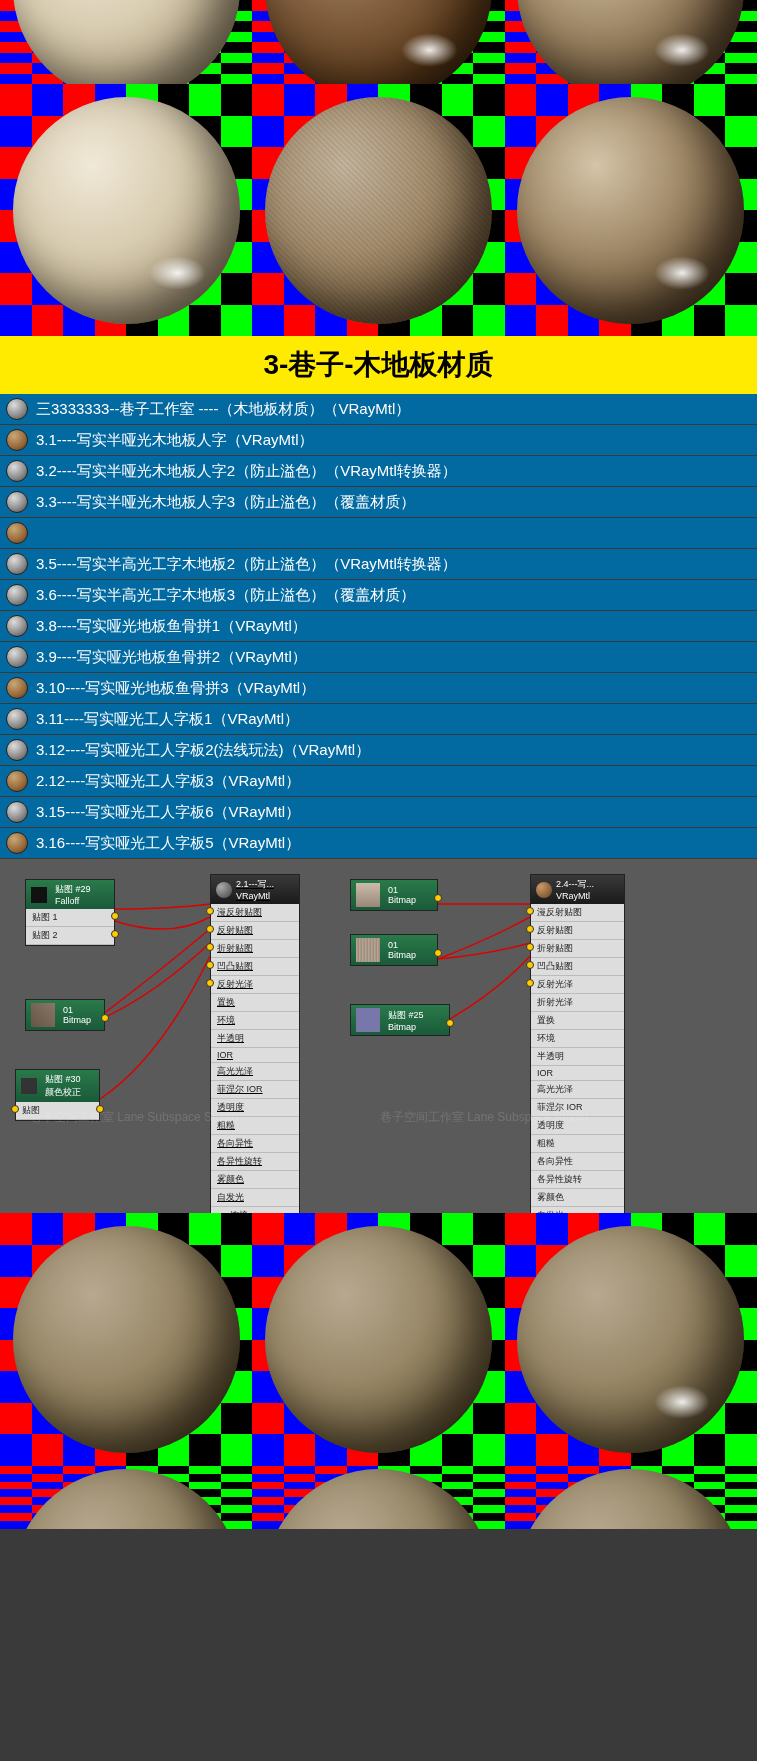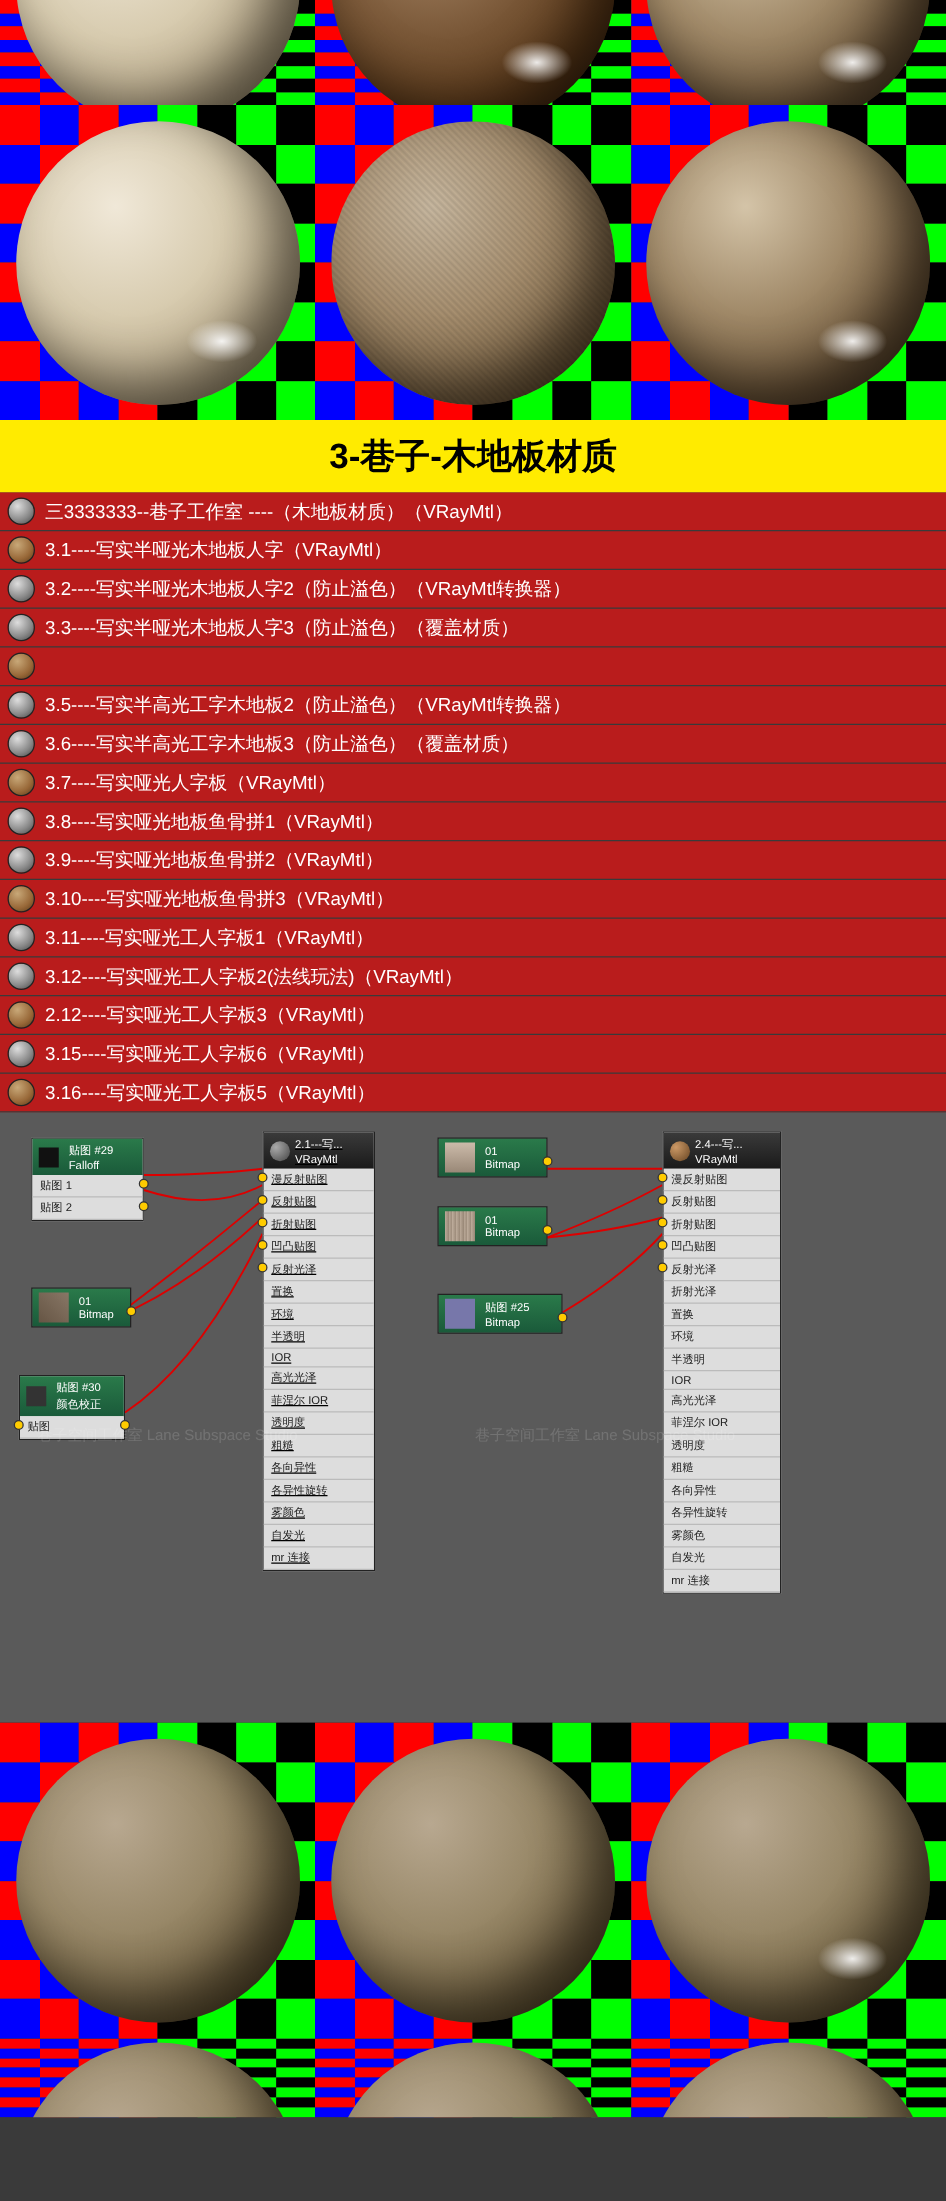--- a/index.html
+++ b/index.html
@@ -16,27 +16,27 @@
 .sphere { position: absolute; left: 5%; top: 5%; width: 90%; height: 90%; border-radius: 50%; background: radial-gradient(circle at 35% 30%, #d4c4a8, #a08968 40%, #6b5438 70%, #3a2815); box-shadow: inset -20px -20px 40px rgba(0,0,0,0.5); }
 .sphere.light { background: radial-gradient(circle at 35% 30%, #f0e8d8, #d8ccb0 40%, #b8a888 70%, #887858); }
 .sphere.dark { background: radial-gradient(circle at 35% 30%, #a88868, #7a5838 40%, #5a3818 70%, #2a1808); }
 .sphere.glossy::after { content: ''; position: absolute; right: 15%; bottom: 15%; width: 25%; height: 15%; background: radial-gradient(ellipse, rgba(255,255,255,0.9), transparent 70%); border-radius: 50%; }
 .sphere.grain { background: radial-gradient(circle at 35% 30%, #c8b8a0, #a89070 40%, #786040 75%, #483018), repeating-linear-gradient(45deg, rgba(0,0,0,0.1) 0px, transparent 2px, rgba(0,0,0,0.1) 4px); background-blend-mode: multiply; }
 
 
 .title-bar { background: #ffeb00; padding: 10px; text-align: center; font-size: 28px; font-weight: bold; color: #000; }
 
 
-.material-list { background: #b91c1c; }
+.material-list { background: #0369a1; }
 .material-item { display: flex; align-items: center; padding: 4px 6px; color: #fff; font-size: 15px; border-bottom: 1px solid #3a3a3a; cursor: pointer; }
 .mat-icon { width: 22px; height: 22px; margin-right: 8px; border-radius: 50%; background: radial-gradient(circle at 35% 30%, #ddd, #888 60%, #444); border: 1px solid #222; flex-shrink: 0; }
 .mat-icon.wood { background: radial-gradient(circle at 35% 30%, #c8a878, #986838 60%, #583818); }
 
 
-.node-editor { background: #5a5a5a; height: 488px; position: relative; overflow: hidden; }
+.node-editor { background: #5a5a5a; height: 354px; position: relative; overflow: hidden; }
 .node { position: absolute; background: #e8e8e8; border: 1px solid #222; font-size: 9px; min-width: 80px; }
 .node-header { background: linear-gradient(#2a7a4a, #1a5a3a); color: #fff; padding: 3px 5px; font-size: 9px; display: flex; align-items: center; gap: 4px; }
 .node-header.dark { background: linear-gradient(#3a3a3a, #1a1a1a); }
 .node-header .mini-sphere { width: 16px; height: 16px; border-radius: 50%; background: radial-gradient(circle at 30% 30%, #aaa, #444); }
 .node-body { background: #ddd; }
 .node-row { padding: 2px 6px; border-bottom: 1px solid #bbb; color: #222; position: relative; }
 .node-socket { position: absolute; width: 8px; height: 8px; border-radius: 50%; background: #ffcc00; border: 1px solid #333; top: 3px; }
 .node-socket.left { left: -5px; }
 .node-socket.right { right: -5px; }
 .node-thumb { width: 30px; height: 30px; background: #888; display: inline-block; vertical-align: middle; margin-right: 4px; }
@@ -489,24 +489,20 @@
     <div class="material-item">
       <span class="mat-icon wood"></span>
     </div>
     <div class="material-item">
       <span class="mat-icon"></span>
       <span>3.5----写实半高光工字木地板2（防止溢色）（VRayMtl转换器）</span>
     </div>
     <div class="material-item">
       <span class="mat-icon"></span>
       <span>3.6----写实半高光工字木地板3（防止溢色）（覆盖材质）</span>
-    </div>
-    <div class="material-item">
-      <span class="mat-icon wood"></span>
-      <span>3.7----写实哑光人字板（VRayMtl）</span>
     </div>
     <div class="material-item">
       <span class="mat-icon"></span>
       <span>3.8----写实哑光地板鱼骨拼1（VRayMtl）</span>
     </div>
     <div class="material-item">
       <span class="mat-icon"></span>
       <span>3.9----写实哑光地板鱼骨拼2（VRayMtl）</span>
     </div>
     <div class="material-item">

